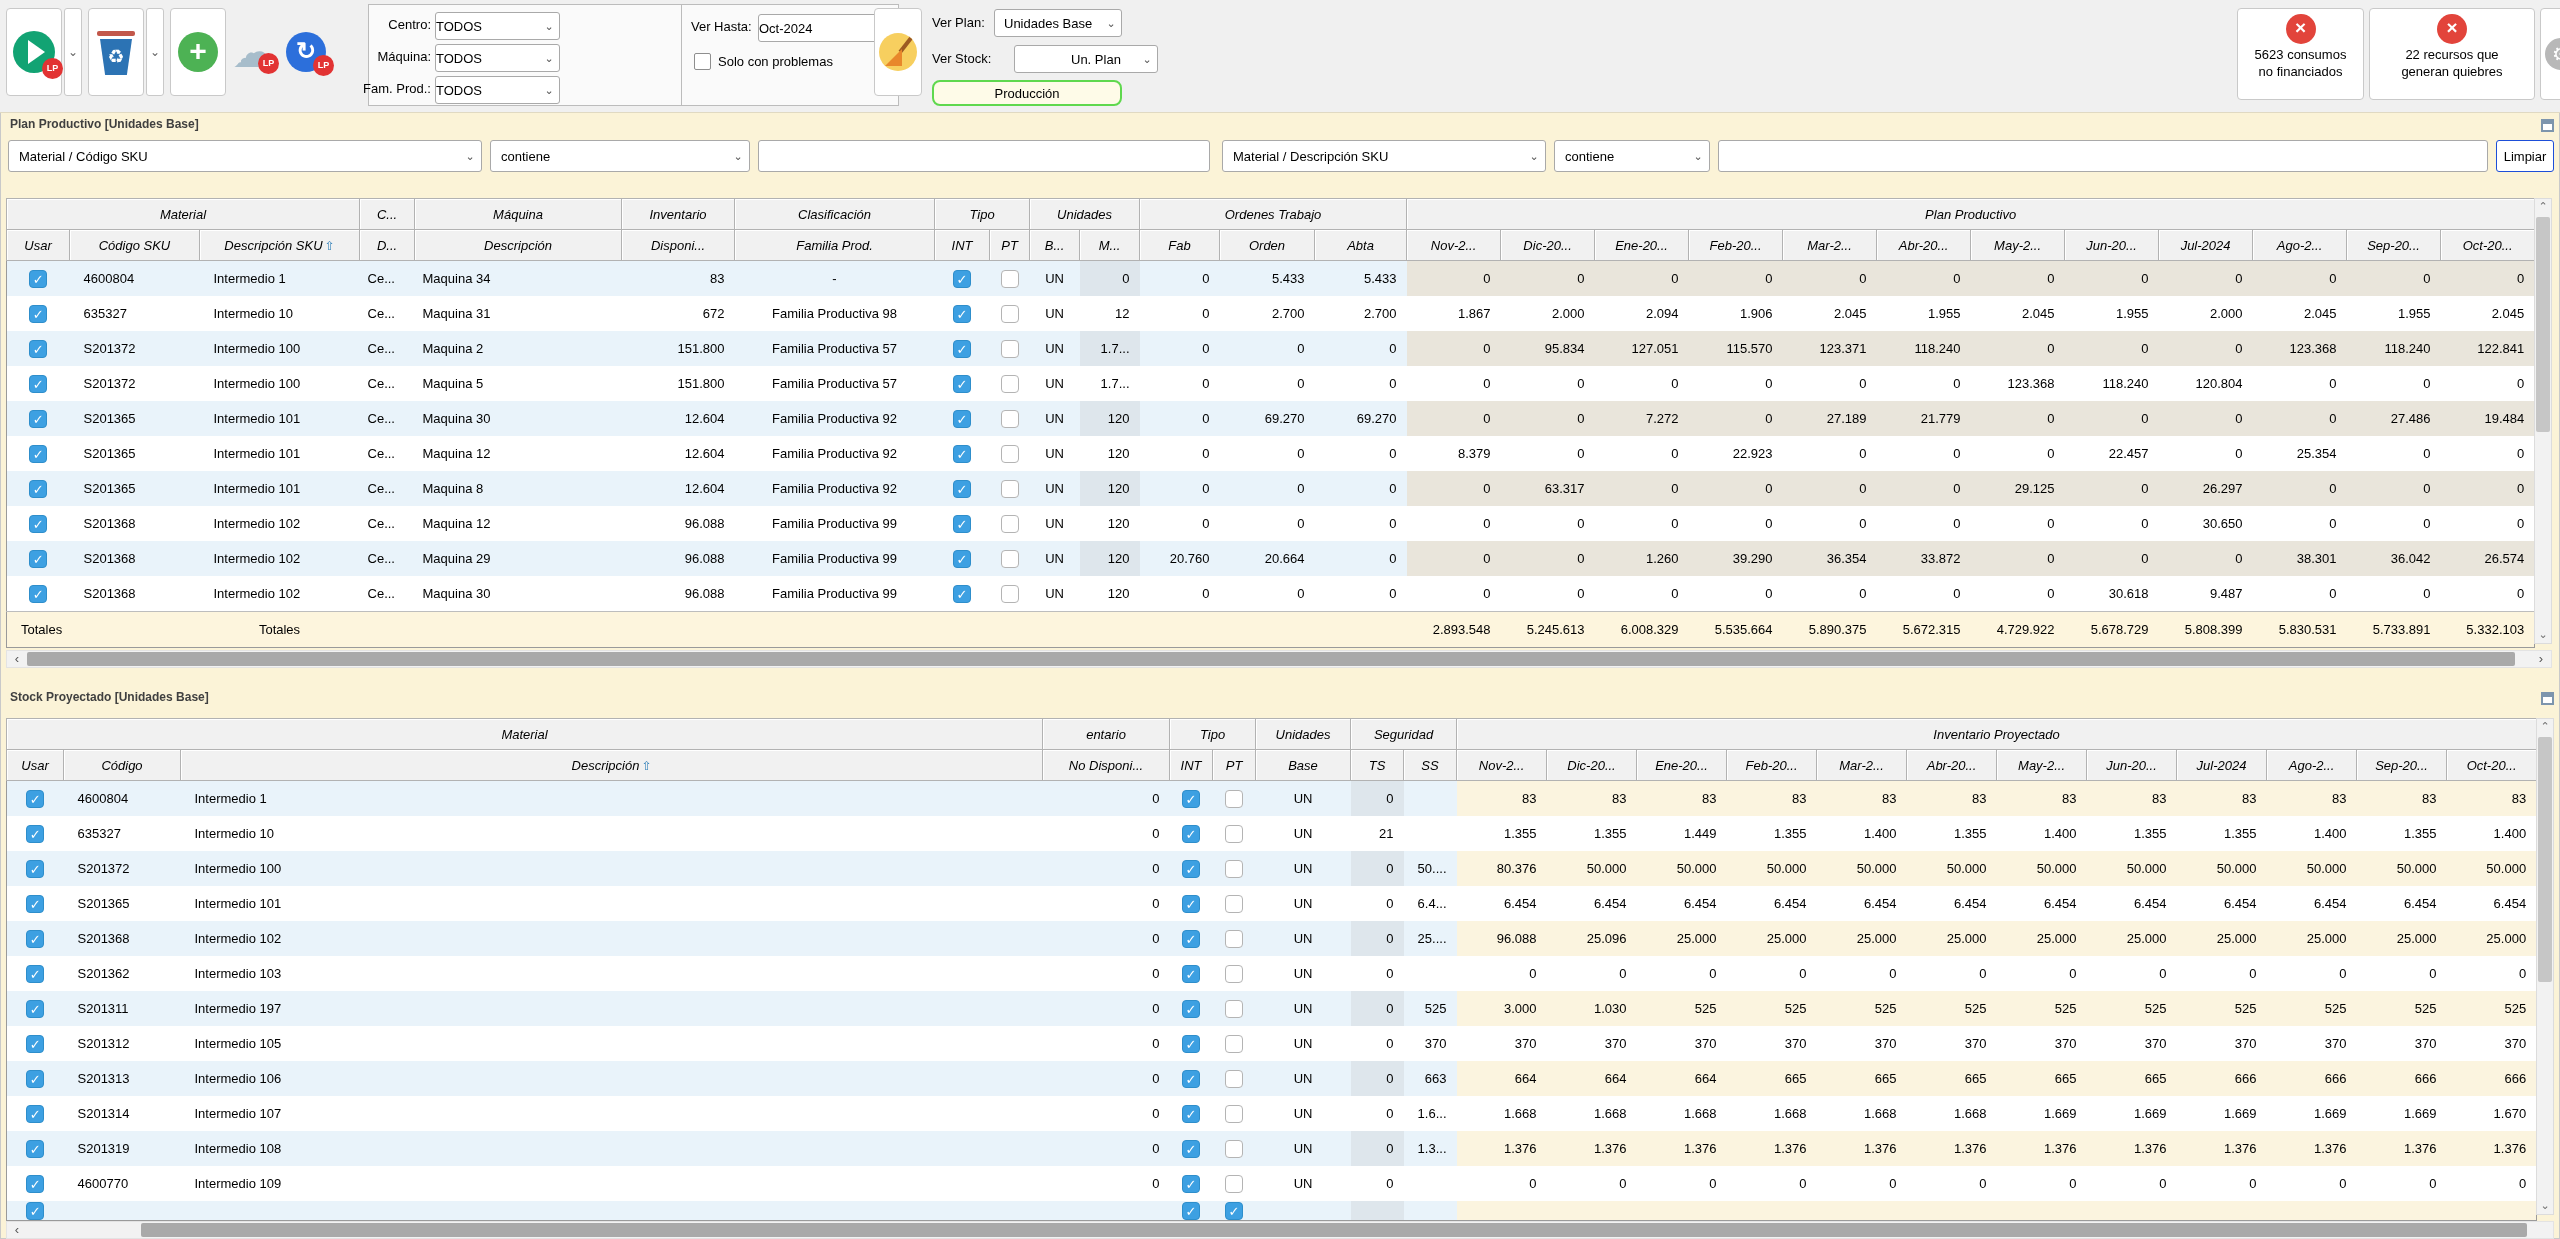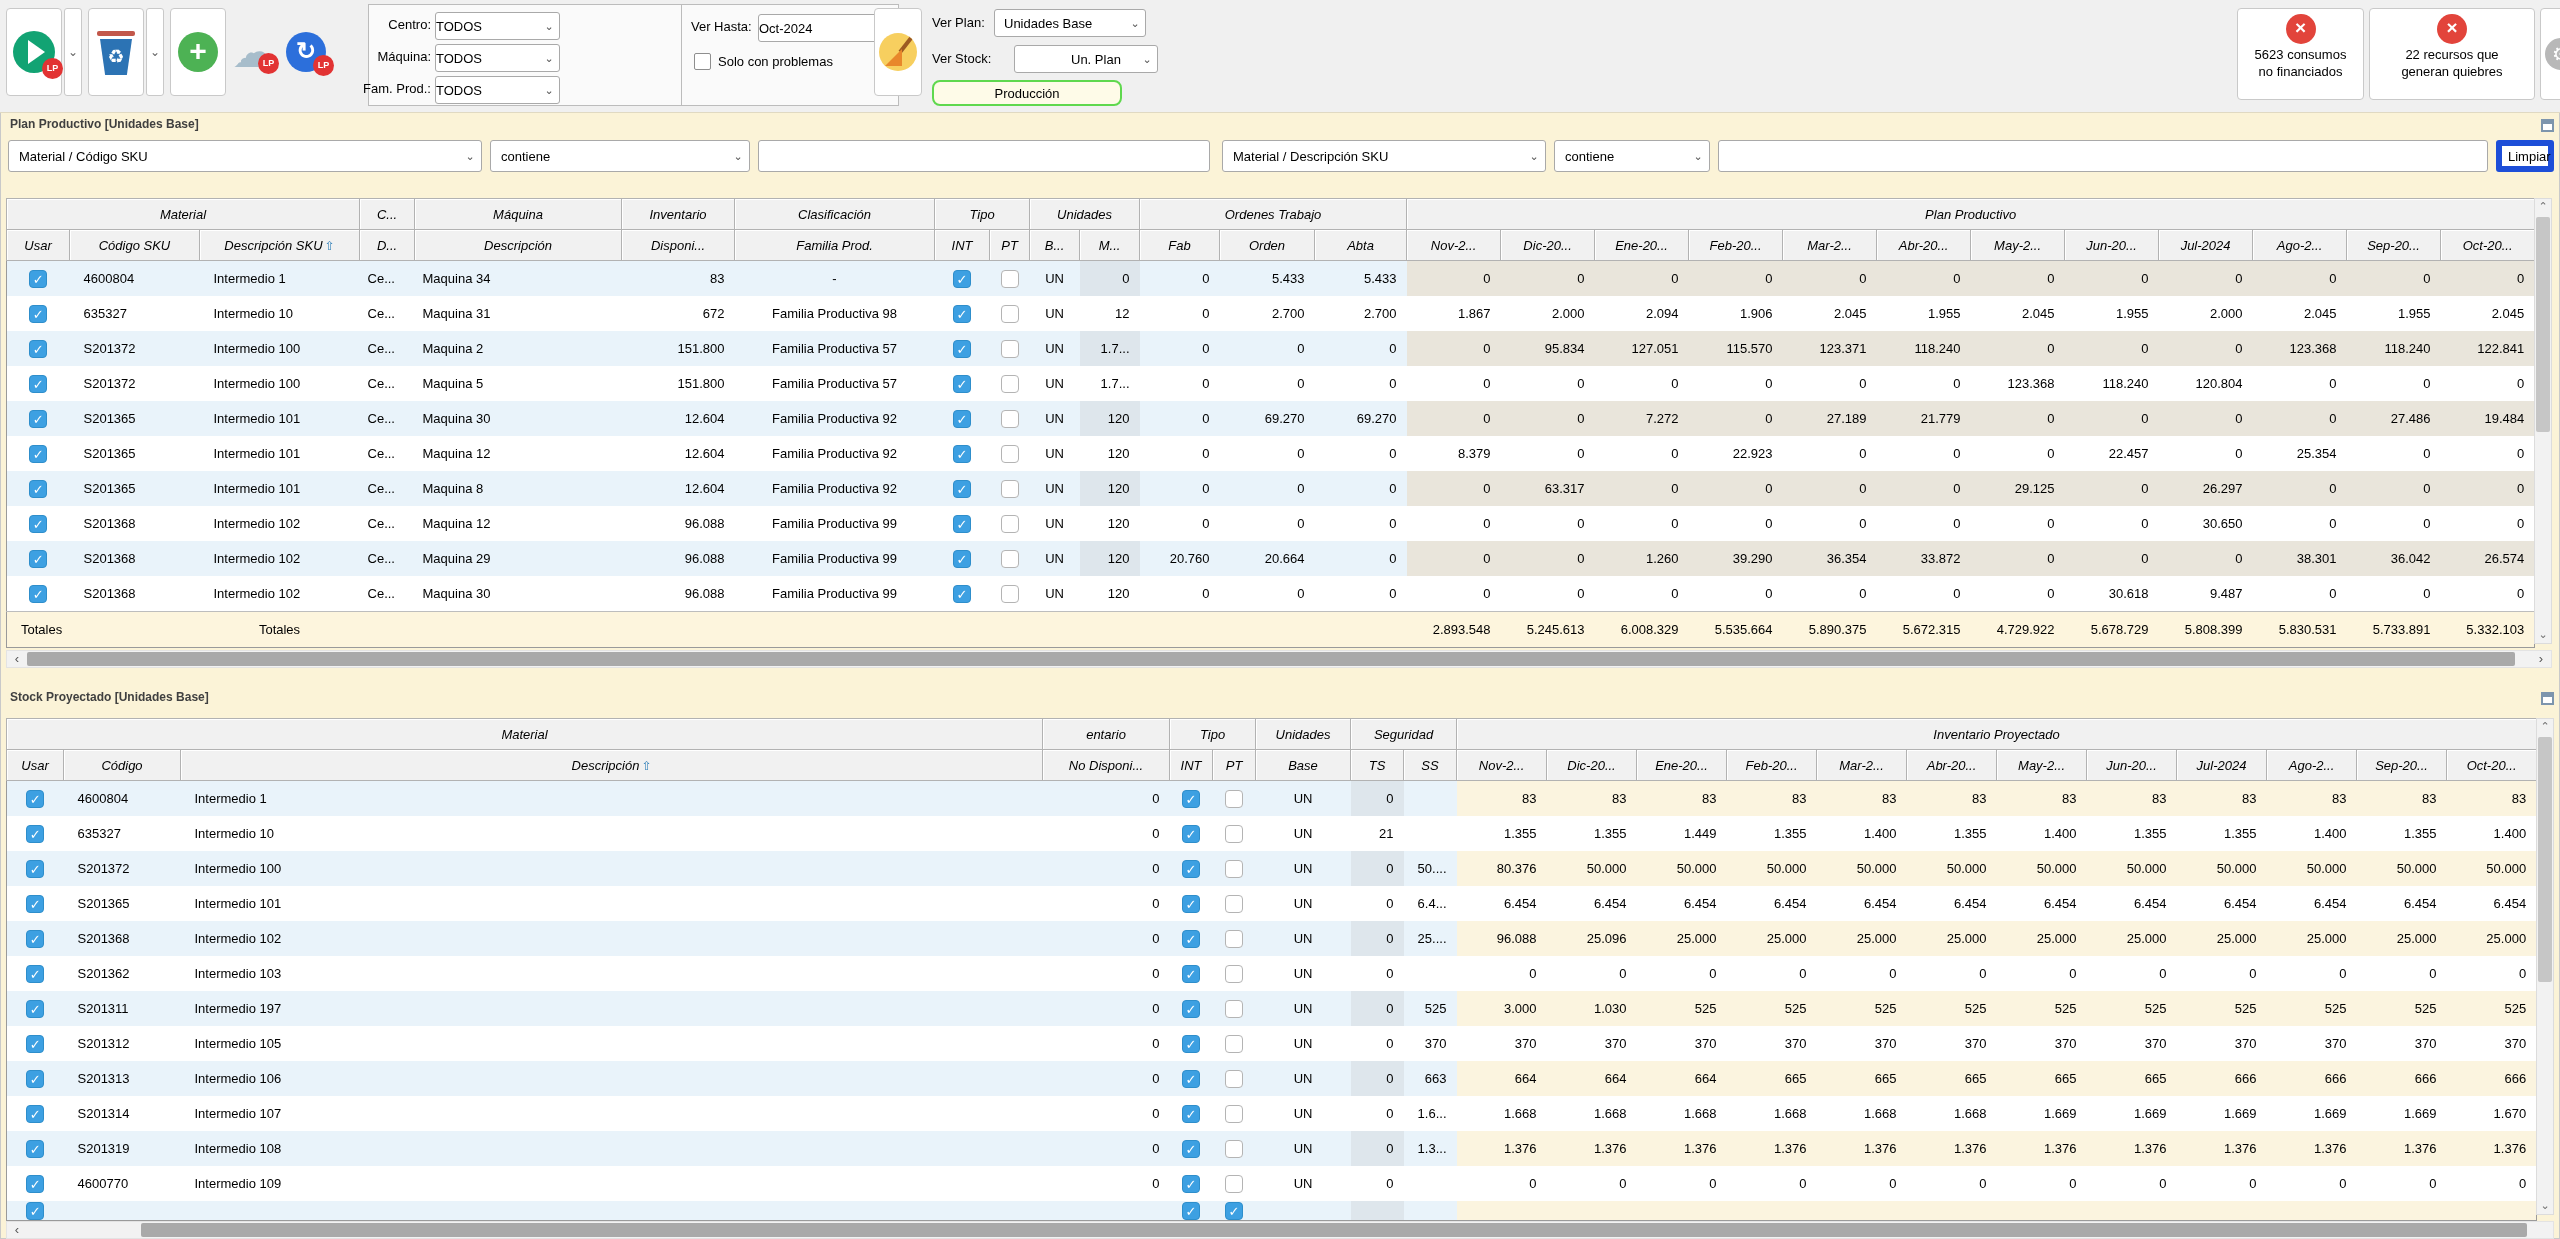--- a/index.html
+++ b/index.html
@@ -39,21 +39,21 @@
   .alert-btn .ln{line-height:17px;}
   .ic-gear{width:32px;height:32px;border-radius:50%;background:#b8b8b8;color:#fff;font-size:20px;line-height:32px;text-align:center;}
   
   .sec-title{position:absolute;font-size:12px;font-weight:bold;color:#404040;white-space:nowrap;}
   .max-ic{position:absolute;width:13px;height:13px;background:#fff;border:2px solid #7d95ad;box-sizing:border-box;}
   .max-ic::after{content:"";position:absolute;left:0;right:0;top:0;height:3px;background:#7d95ad;}
   .f-dd{position:absolute;top:140px;height:32px;background:#fff;border:1px solid #a9a9a9;border-radius:3px;box-sizing:border-box;display:flex;align-items:center;font-size:13px;}
   .f-dd .txt{flex:1;text-align:left;padding-left:10px;white-space:nowrap;overflow:hidden;}
   .f-dd .ch{width:22px;text-align:center;color:#555;font-size:11px;}
   .inp{position:absolute;top:140px;height:32px;background:#fff;border:1px solid #a9a9a9;border-radius:3px;box-sizing:border-box;font-size:13px;padding:0 8px;font-family:"Liberation Sans",sans-serif;}
-  .btn-plain{position:absolute;top:140px;height:32px;background:#fff;border:6px solid #1d4ed8;border-radius:3px;font-size:13px;font-family:"Liberation Sans",sans-serif;}
+  .btn-plain{position:absolute;top:140px;height:32px;background:#fff;border:1px solid #1d4ed8;border-radius:3px;font-size:13px;font-family:"Liberation Sans",sans-serif;}
   
   table.grid{border-collapse:collapse;table-layout:fixed;background:#fff;border:1px solid #9a9a9a;font-size:13px;color:#000;}
   table.grid th{background:#f1f1f1;border:1px solid #b2b2b2;font-style:italic;font-weight:normal;font-size:13px;height:30px;padding:0 4px;white-space:nowrap;overflow:hidden;box-shadow:inset 1px 1px 0 #fff;}
   table.grid td{height:35px;white-space:nowrap;overflow:hidden;vertical-align:middle;}
   td.cb{text-align:center;padding:0;}
   td.l{text-align:left;padding:0 6px 0 14px;}
   td.l8{padding-left:8px;}
   td.r{text-align:right;padding:0 10px 0 4px;}
   td.c{text-align:center;padding:0 4px;}
   tr.alt td{background:#e9f3fa;}
@@ -139,21 +139,21 @@
   </div>
 
   <div class="tb-btn" style="left:874px;width:48px;">
     <div class="ic-broom">
         <span class="hl"></span>
         <span class="br"></span>
       </div>
   </div>
 
   <span class="lbl" style="left:932px;top:15px;">Ver Plan:</span>
-  <div class="dd left" style="left:994px;top:9px;width:152px;">
+  <div class="dd left" style="left:994px;top:9px;width:128px;">
       <span class="txt">Unidades Base</span>
       <span class="ch">⌄</span>
     </div>
   <span class="lbl" style="left:932px;top:51px;">Ver Stock:</span>
   <div class="dd left" style="left:1014px;top:45px;width:144px;padding-left:47px;">
       <span class="txt">Un. Plan</span>
       <span class="ch">⌄</span>
     </div>
   <div class="prod" style="left:932px;top:80px;width:190px;height:26px;border-radius:8px;">
       <span>Producción</span>

